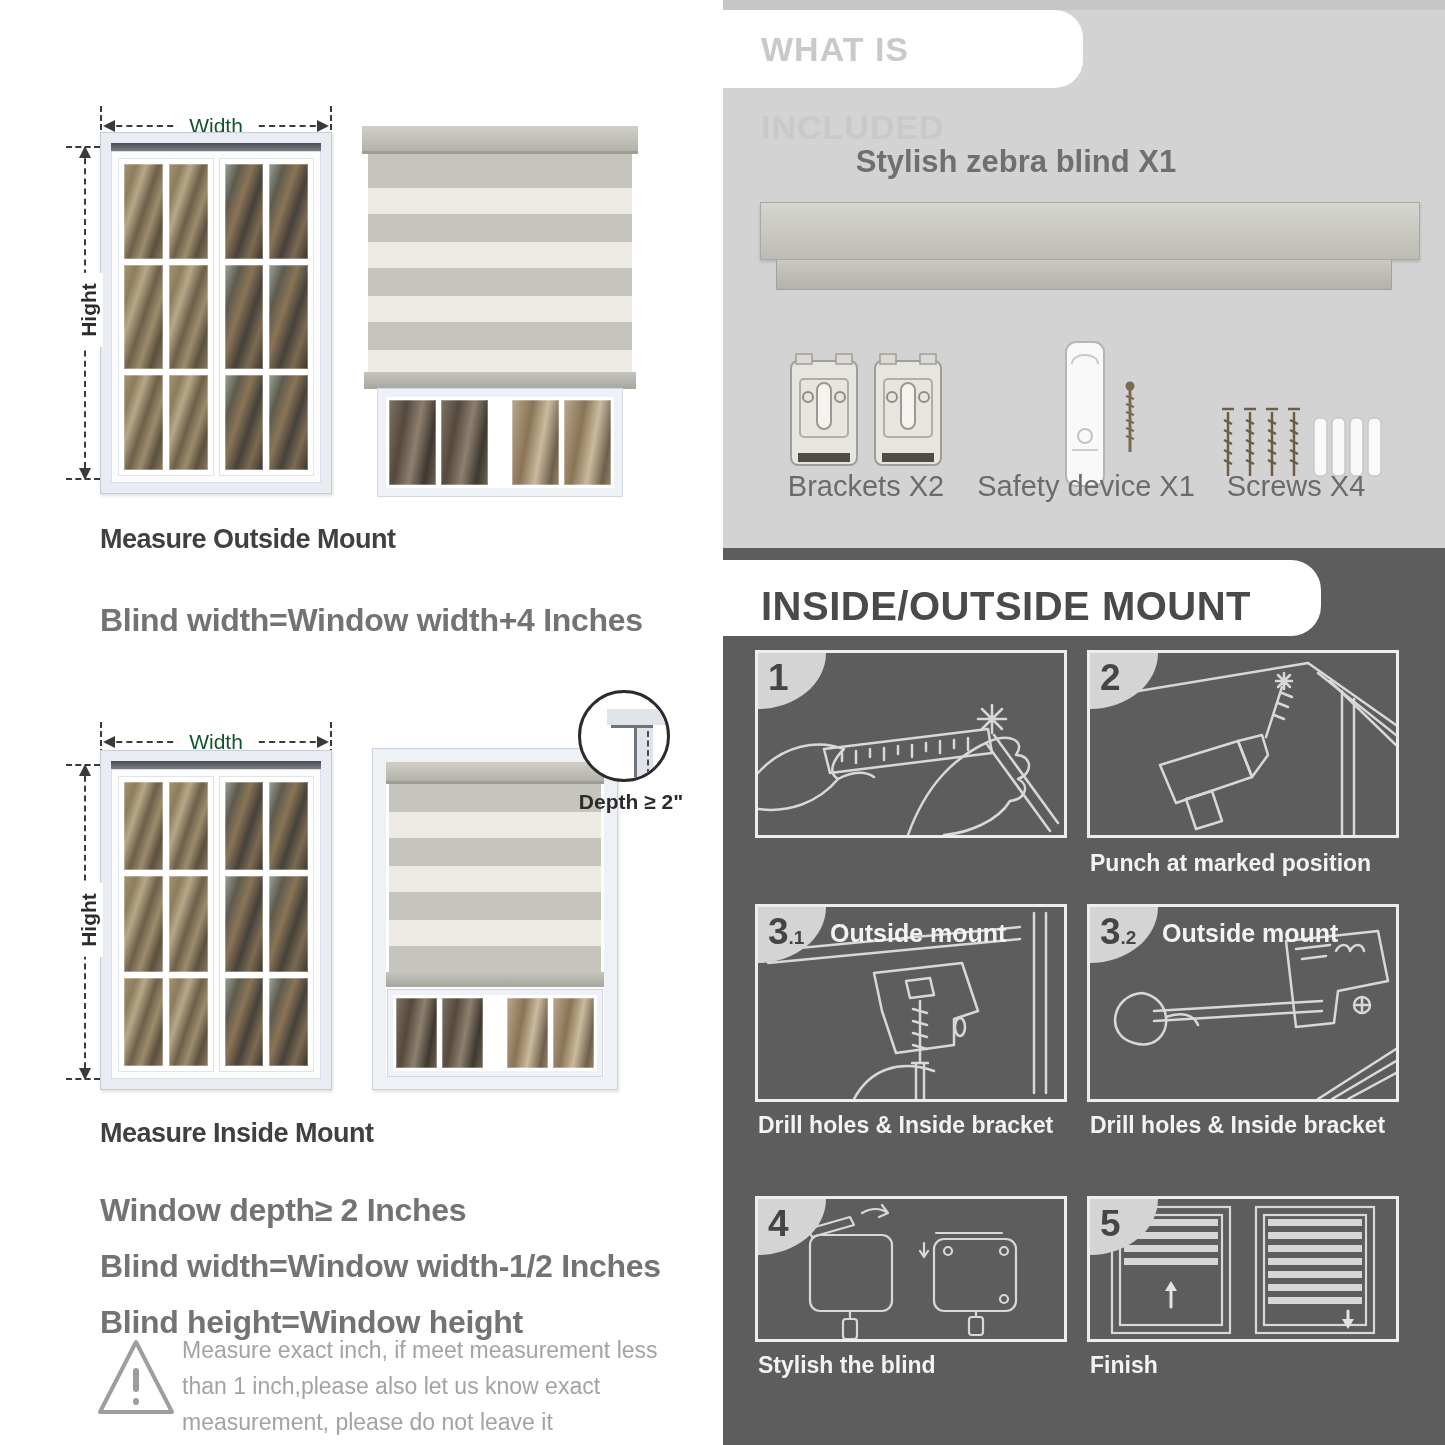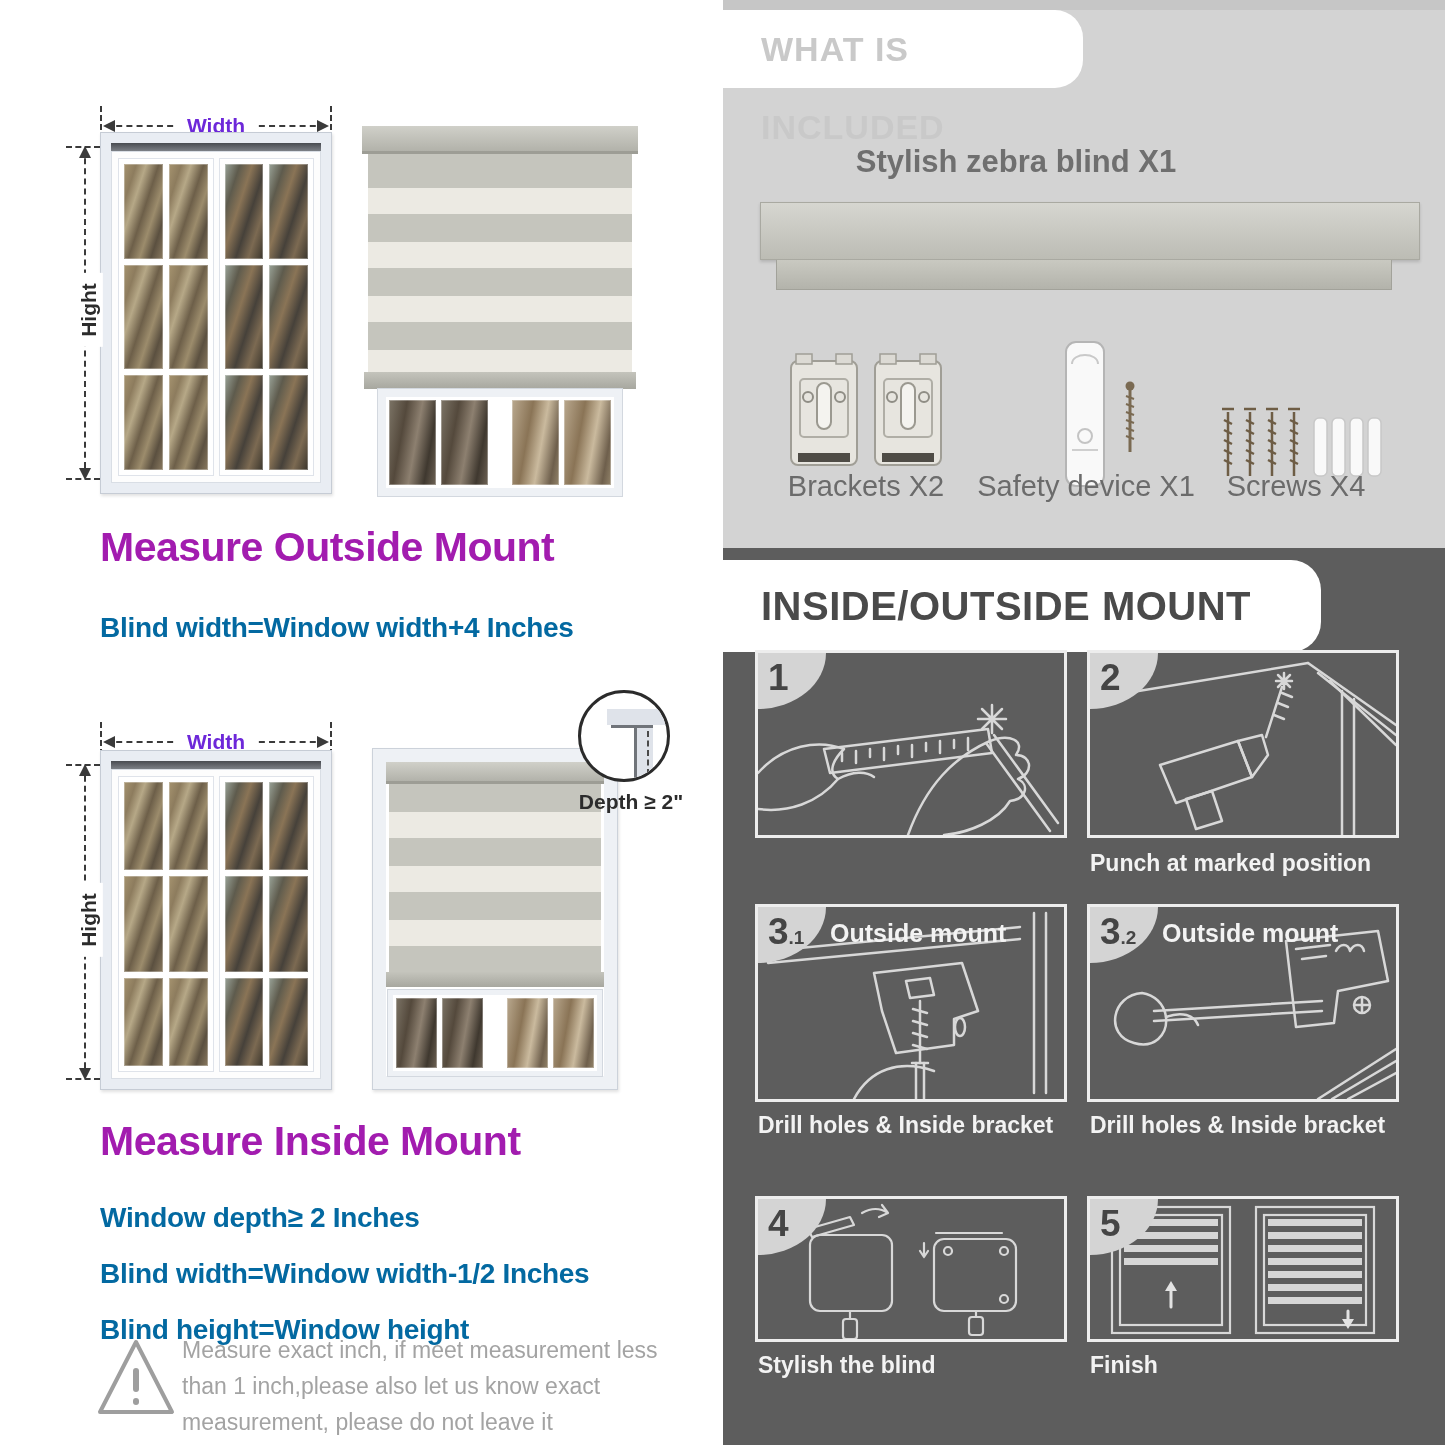--- a/index.html
+++ b/index.html
@@ -4,26 +4,26 @@
 <style>
   html,body{margin:0;padding:0;background:#ffffff;}
   #stage{position:relative;width:1445px;height:1445px;overflow:hidden;
          font-family:"Liberation Sans", sans-serif;background:#ffffff;}
   .abs{position:absolute;box-sizing:border-box;}
 
   
   .banner-left{left:0;top:10px;width:498px;height:84px;background:#bdbdbd;
     border-radius:0 26px 26px 0;color:#ffffff;font-size:46px;font-weight:bold;
     letter-spacing:2px;line-height:84px;padding-left:36px;}
-  .section-heading{color:#a21caf;font-size:41px;font-weight:bold;letter-spacing:-0.5px;}
-  .formula{color:#0369a1;font-size:28px;font-weight:bold;letter-spacing:-0.3px;margin-top:10px;}
+  .section-heading{color:#404040;font-size:27px;font-weight:bold;letter-spacing:-0.5px;}
+  .formula{color:#737373;font-size:32px;font-weight:bold;letter-spacing:-0.3px;}
   .note-text{color:#a3a3a3;font-size:23px;line-height:36px;width:478px;}
 
   
-  .dim-label{background:#ffffff;color:#6d28d9;font-size:21px;font-weight:bold;padding:0 12px;text-align:right;}
+  .dim-label{background:#ffffff;color:#14532d;font-size:21px;font-weight:normal;padding:0 12px;text-align:right;}
   .warrow{height:42px;}
   .warrow .line{position:absolute;left:6px;right:6px;top:19px;border-top:2px dashed #3a3a3a;}
   .warrow .endtick-l{position:absolute;left:0;top:0;height:42px;border-left:2px dashed #3a3a3a;}
   .warrow .endtick-r{position:absolute;right:0;top:0;height:42px;border-left:2px dashed #3a3a3a;}
   .warrow .ah-l{position:absolute;left:3px;top:14px;width:0;height:0;
     border-top:6px solid transparent;border-bottom:6px solid transparent;border-right:12px solid #3a3a3a;}
   .warrow .ah-r{position:absolute;right:3px;top:14px;width:0;height:0;
     border-top:6px solid transparent;border-bottom:6px solid transparent;border-left:12px solid #3a3a3a;}
   .warrow .wlabel{position:absolute;left:50%;top:8px;transform:translateX(-50%);}
   .varrow{width:2px;border-left:2px dashed #3a3a3a;}
@@ -79,21 +79,21 @@
   .product-label{left:723px;top:144px;width:586px;text-align:center;
     color:#6f6f6f;font-size:31px;font-weight:bold;}
   .headrail-top{left:760px;top:202px;width:660px;height:58px;
     background:linear-gradient(#d6d6d0,#bcbcb4);border:1px solid #a9a9a1;
     box-shadow:0 2px 3px rgba(0,0,0,.15);}
   .headrail-lip{left:776px;top:260px;width:616px;height:30px;
     background:linear-gradient(#c9c9c1,#b3b3ab);border:1px solid #a2a29a;border-top:none;}
   .item-label{top:470px;width:220px;text-align:center;color:#6b6b6b;font-size:29px;font-weight:normal;}
 
   .mount{left:723px;top:548px;width:722px;height:897px;background:#5d5d5d;}
-  .banner-mount{left:723px;top:560px;width:598px;height:92px;background:#ffffff;
+  .banner-mount{left:723px;top:560px;width:598px;height:76px;background:#ffffff;
     border-radius:0 30px 30px 0;color:#4a4a4a;font-size:40px;font-weight:bold;
     letter-spacing:0.5px;line-height:92px;padding-left:38px;}
   .panel{border:3px solid #ededed;background:#5d5d5d;}
   .badge{position:absolute;top:0;left:0;width:58px;height:56px;background:#d4d4d4;
     border-radius:0 0 100% 0;color:#454545;font-weight:bold;font-size:37px;
     padding:0 0 0 10px;line-height:50px;}
   .badge .sub{font-size:19px;}
   .step-title{position:absolute;left:72px;top:12px;color:#f3f3f3;font-size:25px;font-weight:bold;}
   .caption{color:#f3f3f3;font-size:23px;font-weight:bold;width:340px;}
   .stepsvg{position:absolute;left:0;top:0;width:100%;height:100%;}

